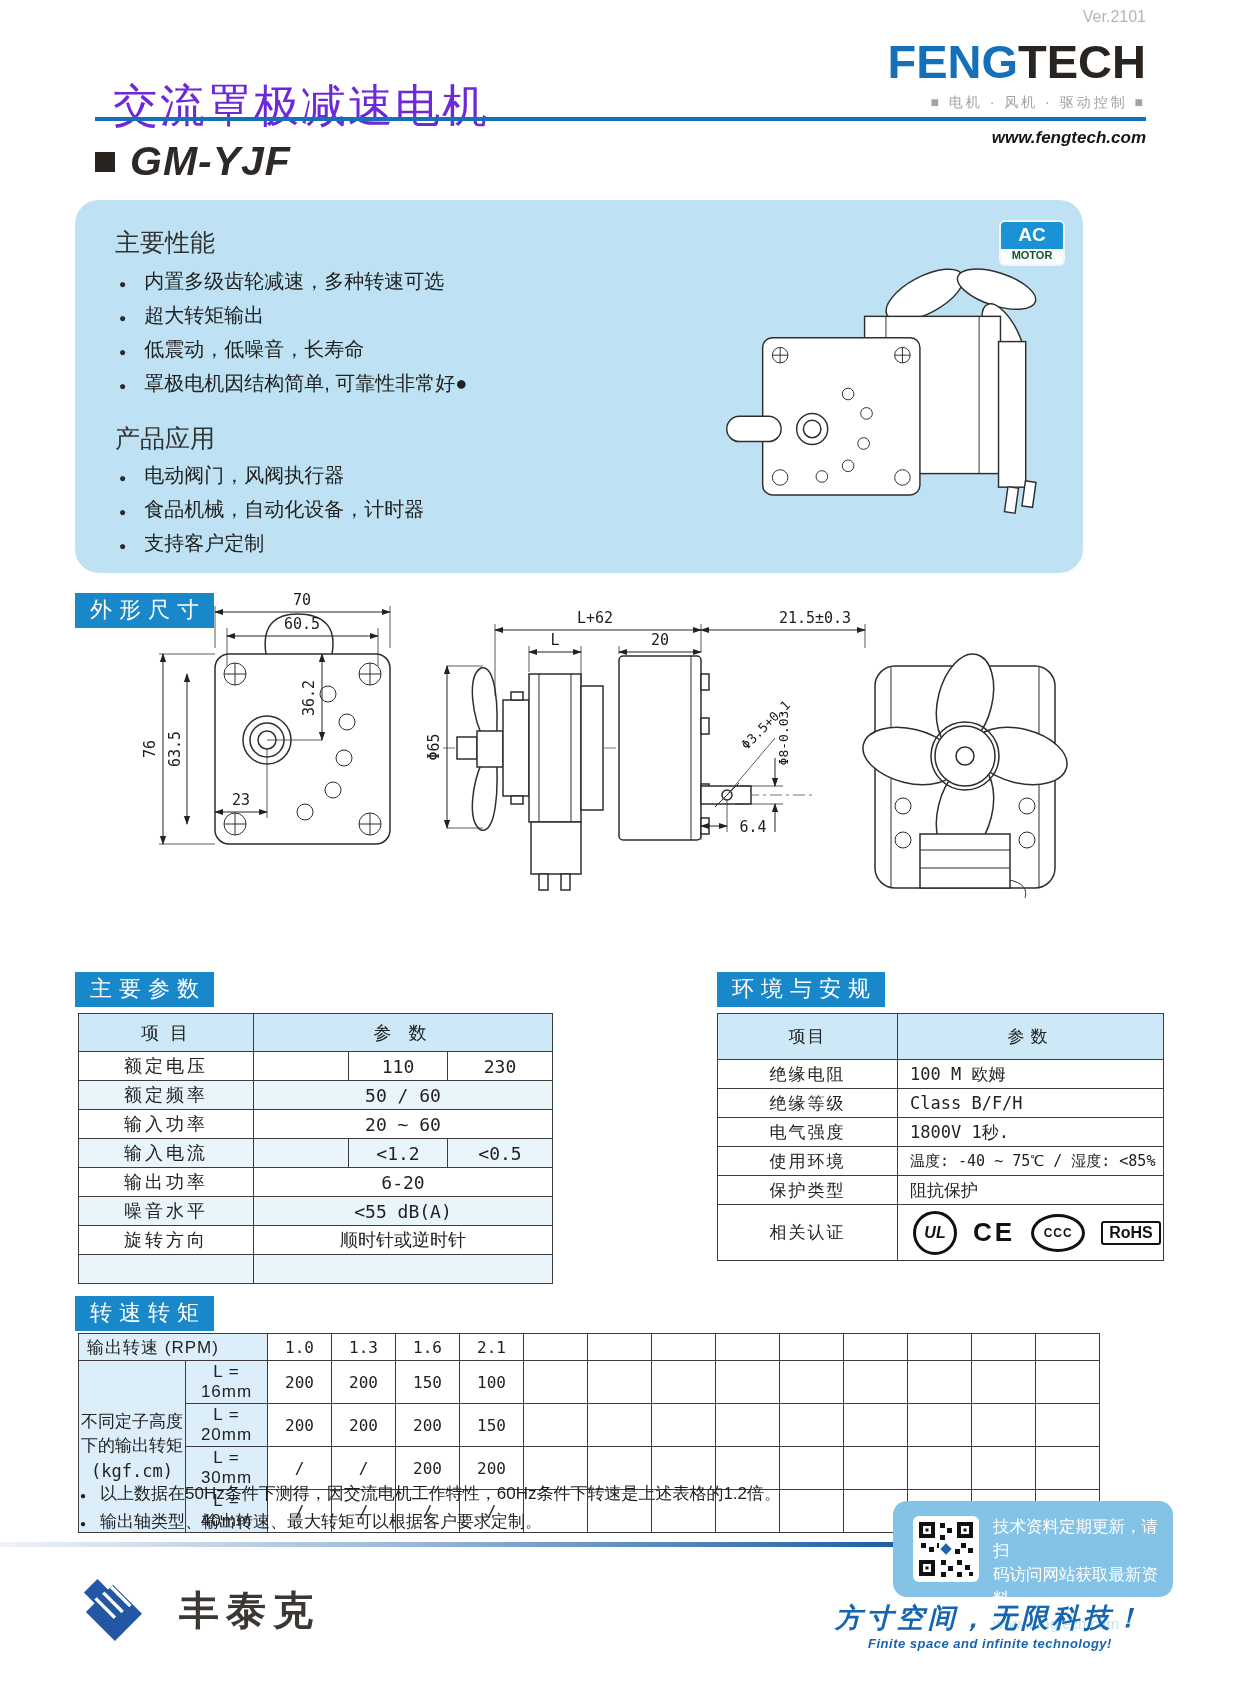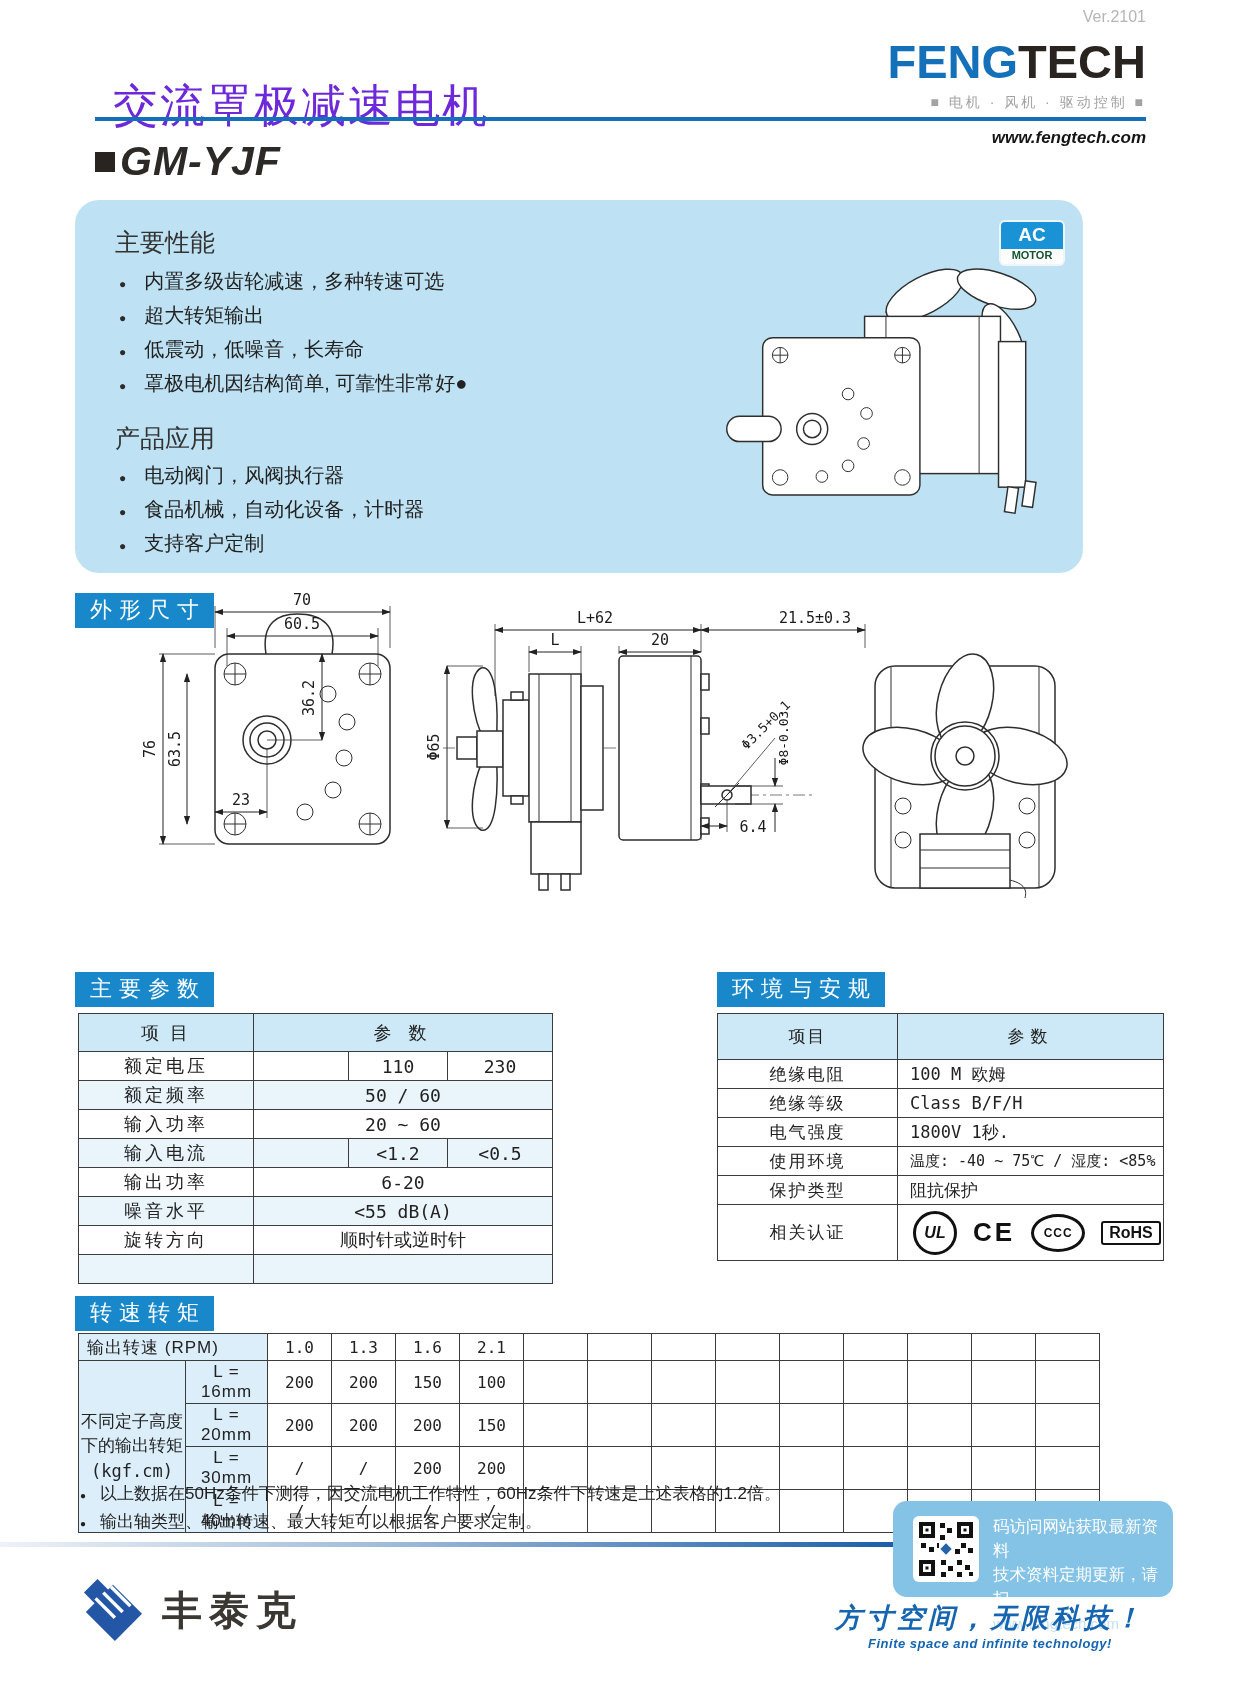--- a/index.html
+++ b/index.html
@@ -8,21 +8,21 @@
   .num{font-family:"DejaVu Sans Mono",monospace;}
 
   
   .ver{position:absolute;top:8px;right:95px;font-size:16px;color:#b5b5b5;}
   .brand{position:absolute;top:38px;right:95px;font-size:47px;font-weight:bold;line-height:1;}
   .brand .feng{color:#1470b8;} .brand .tech{color:#29241f;}
   .tagline{position:absolute;top:94px;right:95px;font-size:14px;color:#a3a3a3;letter-spacing:3px;}
   .title{position:absolute;top:58px;left:95px;margin:18px;font-size:45px;font-weight:normal;color:#6d28d9;letter-spacing:2px;}
   .rule{position:absolute;top:117px;left:95px;width:1051px;height:4px;background:#1470b8;}
   .www{position:absolute;top:128px;right:95px;font-size:17px;font-style:italic;font-weight:bold;color:#151515;}
-  .model{position:absolute;top:138px;left:95px;display:flex;align-items:center;gap:5px;}
+  .model{position:absolute;top:138px;left:95px;display:flex;align-items:center;gap:15px;}
   .model .sq{width:20px;height:20px;background:#29241f;}
   .model .mtext{font-size:41px;font-weight:bold;font-style:italic;color:#2d2926;letter-spacing:1px;}
 
   
   .feature-box{position:absolute;left:75px;top:200px;width:1008px;height:373px;background:#bee2f3;border-radius:24px;}
   .badge{position:absolute;top:20px;right:18px;width:66px;text-align:center;}
   .badge-ac{background:#1993d5;color:#fff;font-weight:bold;font-size:19px;padding:2px 0 3px;
             border:2px solid #eef6fb;border-bottom:none;border-radius:6px 6px 0 0;}
   .badge-motor{background:#fdfdfd;color:#14532d;font-weight:bold;font-size:11px;padding:0 0 3px;
             border:2px solid #eef6fb;border-top:none;border-radius:0 0 6px 6px;}
@@ -75,21 +75,21 @@
 
   
   .note{position:absolute;left:80px;display:flex;align-items:baseline;gap:14px;font-size:17px;color:#1f1f1f;}
   .note .b{font-size:10px;}
   .divider{position:absolute;left:0;top:1542px;width:893px;height:5px;
            background:linear-gradient(to right,#eef2f6 0%,#9cb9d8 45%,#1d5ea8 100%);}
   .qr-box{position:absolute;left:893px;top:1501px;width:280px;height:96px;background:#84c3e6;border-radius:14px;}
   .qr-svg{position:absolute;left:20px;top:15px;}
   .qr-text{position:absolute;left:100px;top:13px;color:#fff;font-size:16.5px;line-height:24px;}
   .qr-url{color:#c4e2f2;font-size:15px;margin-top:2px;}
-  .f-logo{position:absolute;left:82px;top:1578px;display:flex;align-items:center;gap:20px;}
+  .f-logo{position:absolute;left:82px;top:1578px;display:flex;align-items:center;gap:37px;}
   .f-company{font-size:40px;font-weight:bold;color:#3b3733;letter-spacing:7px;}
   .slogan{position:absolute;right:96px;top:1600px;text-align:center;color:#1565b0;}
   .s-cn{font-family:"Liberation Serif",serif;font-size:27px;font-weight:bold;font-style:italic;letter-spacing:4px;}
   .s-en{font-size:13px;font-weight:bold;font-style:italic;letter-spacing:0.5px;margin-top:0;}
 </style>
 </head>
 <body>
 
 <div class="page">
 
@@ -558,22 +558,22 @@
       </g>
       <g fill="#111">
         <rect x="12.5" y="12.5" width="3" height="3"></rect>
           <rect x="50.5" y="12.5" width="3" height="3"></rect>
           <rect x="12.5" y="50.5" width="3" height="3"></rect>
       </g>
       <rect x="26" y="26" width="14" height="14" fill="#fff"></rect>
       <rect x="29" y="29" width="8" height="8" transform="rotate(45 33 33)" fill="#2563a8"></rect>
     </svg>
     <div class="qr-text">
+      <div>技术资料定期更新，请扫</div>
       <div>码访问网站获取最新资料</div>
-      <div>技术资料定期更新，请扫</div>
       <div class="qr-url">www.fengtech.com</div>
     </div>
   </div>
 
   <div class="f-logo">
     <svg width="60" height="64" viewBox="0 0 62 64">
       <polygon points="16,0 30,14 16,28 2,14" fill="#2356a5"></polygon>
       <polygon points="32,6 62,36 34,64 4,34" fill="#2356a5"></polygon>
       <g stroke="#fff" stroke-width="3.5" fill="none">
         <line x1="14" y1="20" x2="34" y2="40"></line>

